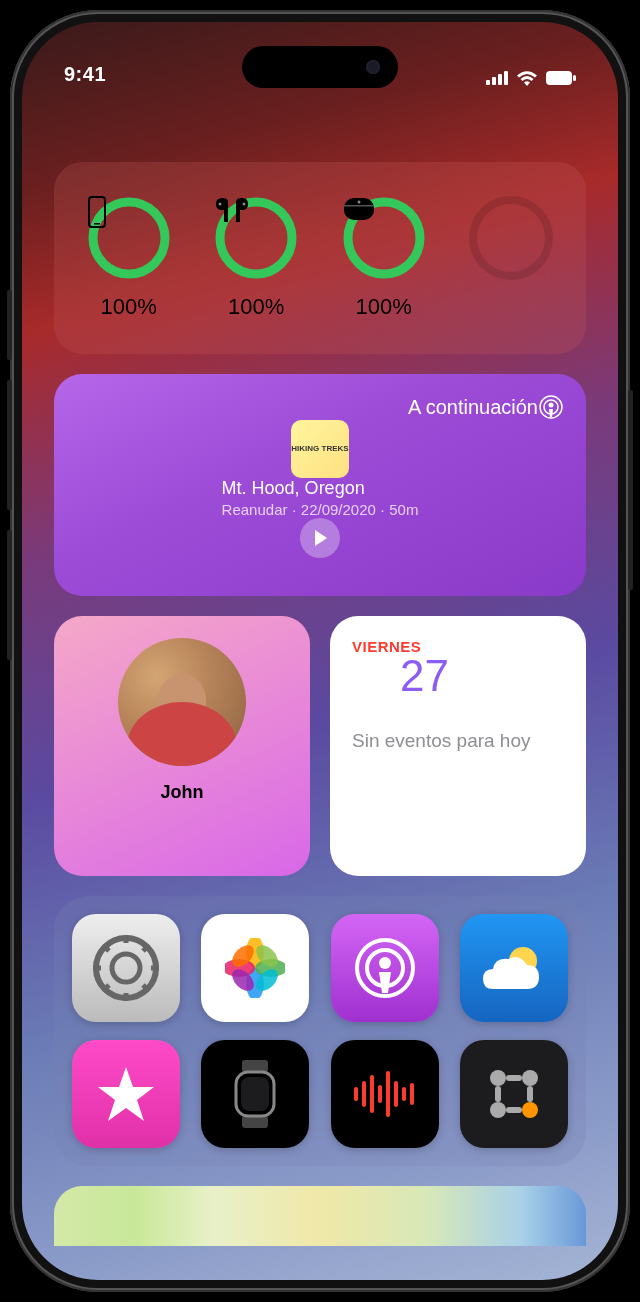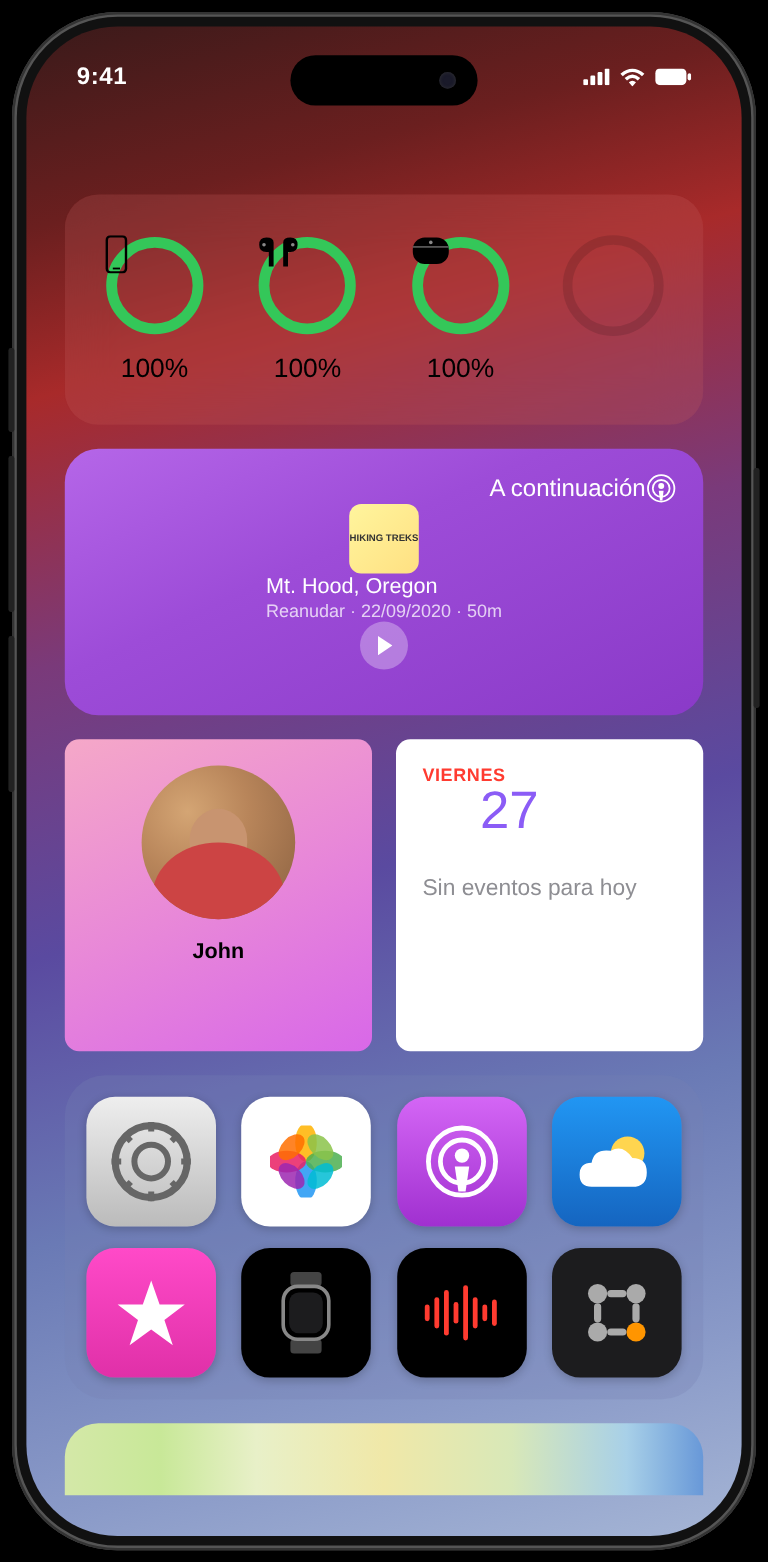--- a/index.html
+++ b/index.html
@@ -1,21 +1,21 @@
 <!DOCTYPE html>
 <html><head>
 <meta charset="utf-8">
 <style>
 * { margin: 0; padding: 0; box-sizing: border-box; font-family: -apple-system, "SF Pro Display", "Helvetica Neue", sans-serif; }
 body { width: 640px; height: 1302px; background: #000; display: flex; align-items: center; justify-content: center; }
 .phone-frame { width: 620px; height: 1282px; background: #111; border-radius: 88px; padding: 12px; position: relative; box-shadow: inset 0 0 0 2px #333, inset 0 0 0 4px #555; }
 .phone-screen { width: 100%; height: 100%; border-radius: 76px; overflow: hidden; position: relative; background: linear-gradient(165deg, #3a1a1a 0%, #6b1f1f 12%, #a82a2a 22%, #7a3a7a 38%, #5a4aa0 55%, #6a7ab5 72%, #8a9ac8 88%, #a5b5d5 100%); }
 .notch { position: absolute; top: 24px; left: 50%; transform: translateX(-50%); width: 156px; height: 42px; background: #000; border-radius: 24px; z-index: 100; display: flex; align-items: center; justify-content: flex-end; padding-right: 18px; }
 .camera-dot { width: 14px; height: 14px; background: #1a1a2a; border-radius: 50%; box-shadow: inset 0 0 3px #333; }
-.status-bar { position: absolute; top: 0; left: 0; right: 0; height: 64px; display: flex; justify-content: space-between; align-items: center; padding: 20px 42px 0; z-index: 50; color: #fff; }
+.status-bar { position: absolute; top: 0; left: 0; right: 0; height: 64px; display: flex; justify-content: space-between; align-items: flex-end; padding: 20px 42px 0; z-index: 50; color: #fff; }
 .status-time { font-size: 20px; font-weight: 600; letter-spacing: 0.5px; }
 .status-icons { display: flex; gap: 8px; align-items: center; }
 .content { position: absolute; top: 140px; left: 32px; right: 32px; bottom: 0; }
 
 
 .battery-widget { background: rgba(200,100,100,0.22); backdrop-filter: blur(20px); border-radius: 28px; padding: 34px 18px; display: flex; gap: 14px; }
 .battery-item { flex: 1; display: flex; flex-direction: column; align-items: center; gap: 14px; }
 .battery-ring { width: 84px; height: 84px; border-radius: 50%; position: relative; display: flex; align-items: center; justify-content: center; }
 .battery-ring svg { position: absolute; inset: 0; }
 .battery-ring .icon { color: #000; z-index: 2; }
@@ -28,21 +28,21 @@
 .podcast-title { font-size: 20px; font-weight: 400; }
 .podcast-row { display: flex; align-items: center; gap: 0; flex-direction: column; }
 .podcast-art { width: 58px; height: 58px; border-radius: 10px; background: linear-gradient(135deg, #fff59d 0%, #ffe082 100%); display: flex; align-items: center; justify-content: center; font-size: 8px; font-weight: 900; color: #333; text-align: center; line-height: 1; }
 .podcast-info { flex: 1; }
 .podcast-ep-title { font-size: 18px; font-weight: 400; margin-bottom: 2px; }
 .podcast-meta { font-size: 15px; opacity: 0.75; }
 .play-btn { width: 40px; height: 40px; border-radius: 50%; background: rgba(255,255,255,0.3); display: flex; align-items: center; justify-content: center; }
 
 
 .small-row { margin-top: 20px; display: flex; gap: 20px; }
-.small-widget { flex: 1; height: 260px; border-radius: 12px; padding: 22px; }
+.small-widget { flex: 1; height: 260px; border-radius: 28px; padding: 22px; }
 .contact-widget { background: linear-gradient(155deg, #f5a8c8 0%, #e888d8 50%, #d868e8 100%); display: flex; flex-direction: column; align-items: center; justify-content: flex-start; gap: 16px; }
 .avatar { width: 128px; height: 128px; border-radius: 50%; background: radial-gradient(circle at 30% 30%, #d4a574 0%, #b8855a 40%, #8a6040 100%); position: relative; overflow: hidden; }
 .avatar::before { content: ""; position: absolute; left: 50%; top: 28%; transform: translateX(-50%); width: 48px; height: 52px; background: #c89470; border-radius: 50% 50% 45% 45%; }
 .avatar::after { content: ""; position: absolute; left: 50%; bottom: -20%; transform: translateX(-50%); width: 110px; height: 90px; background: #c44; border-radius: 50% 50% 0 0; }
 .contact-name { font-size: 18px; font-weight: 600; color: #000; }
 .calendar-widget { background: #fff; }
 .cal-day { font-size: 15px; font-weight: 600; color: #ff3b30; letter-spacing: 0.5px; }
 .cal-date { font-size: 44px; font-weight: 400; color: #8b5cf6; margin-top: -4px; margin-left: 48px; }
 .cal-events { font-size: 19px; color: #8e8e93; margin-top: 28px; line-height: 1.3; }
 

